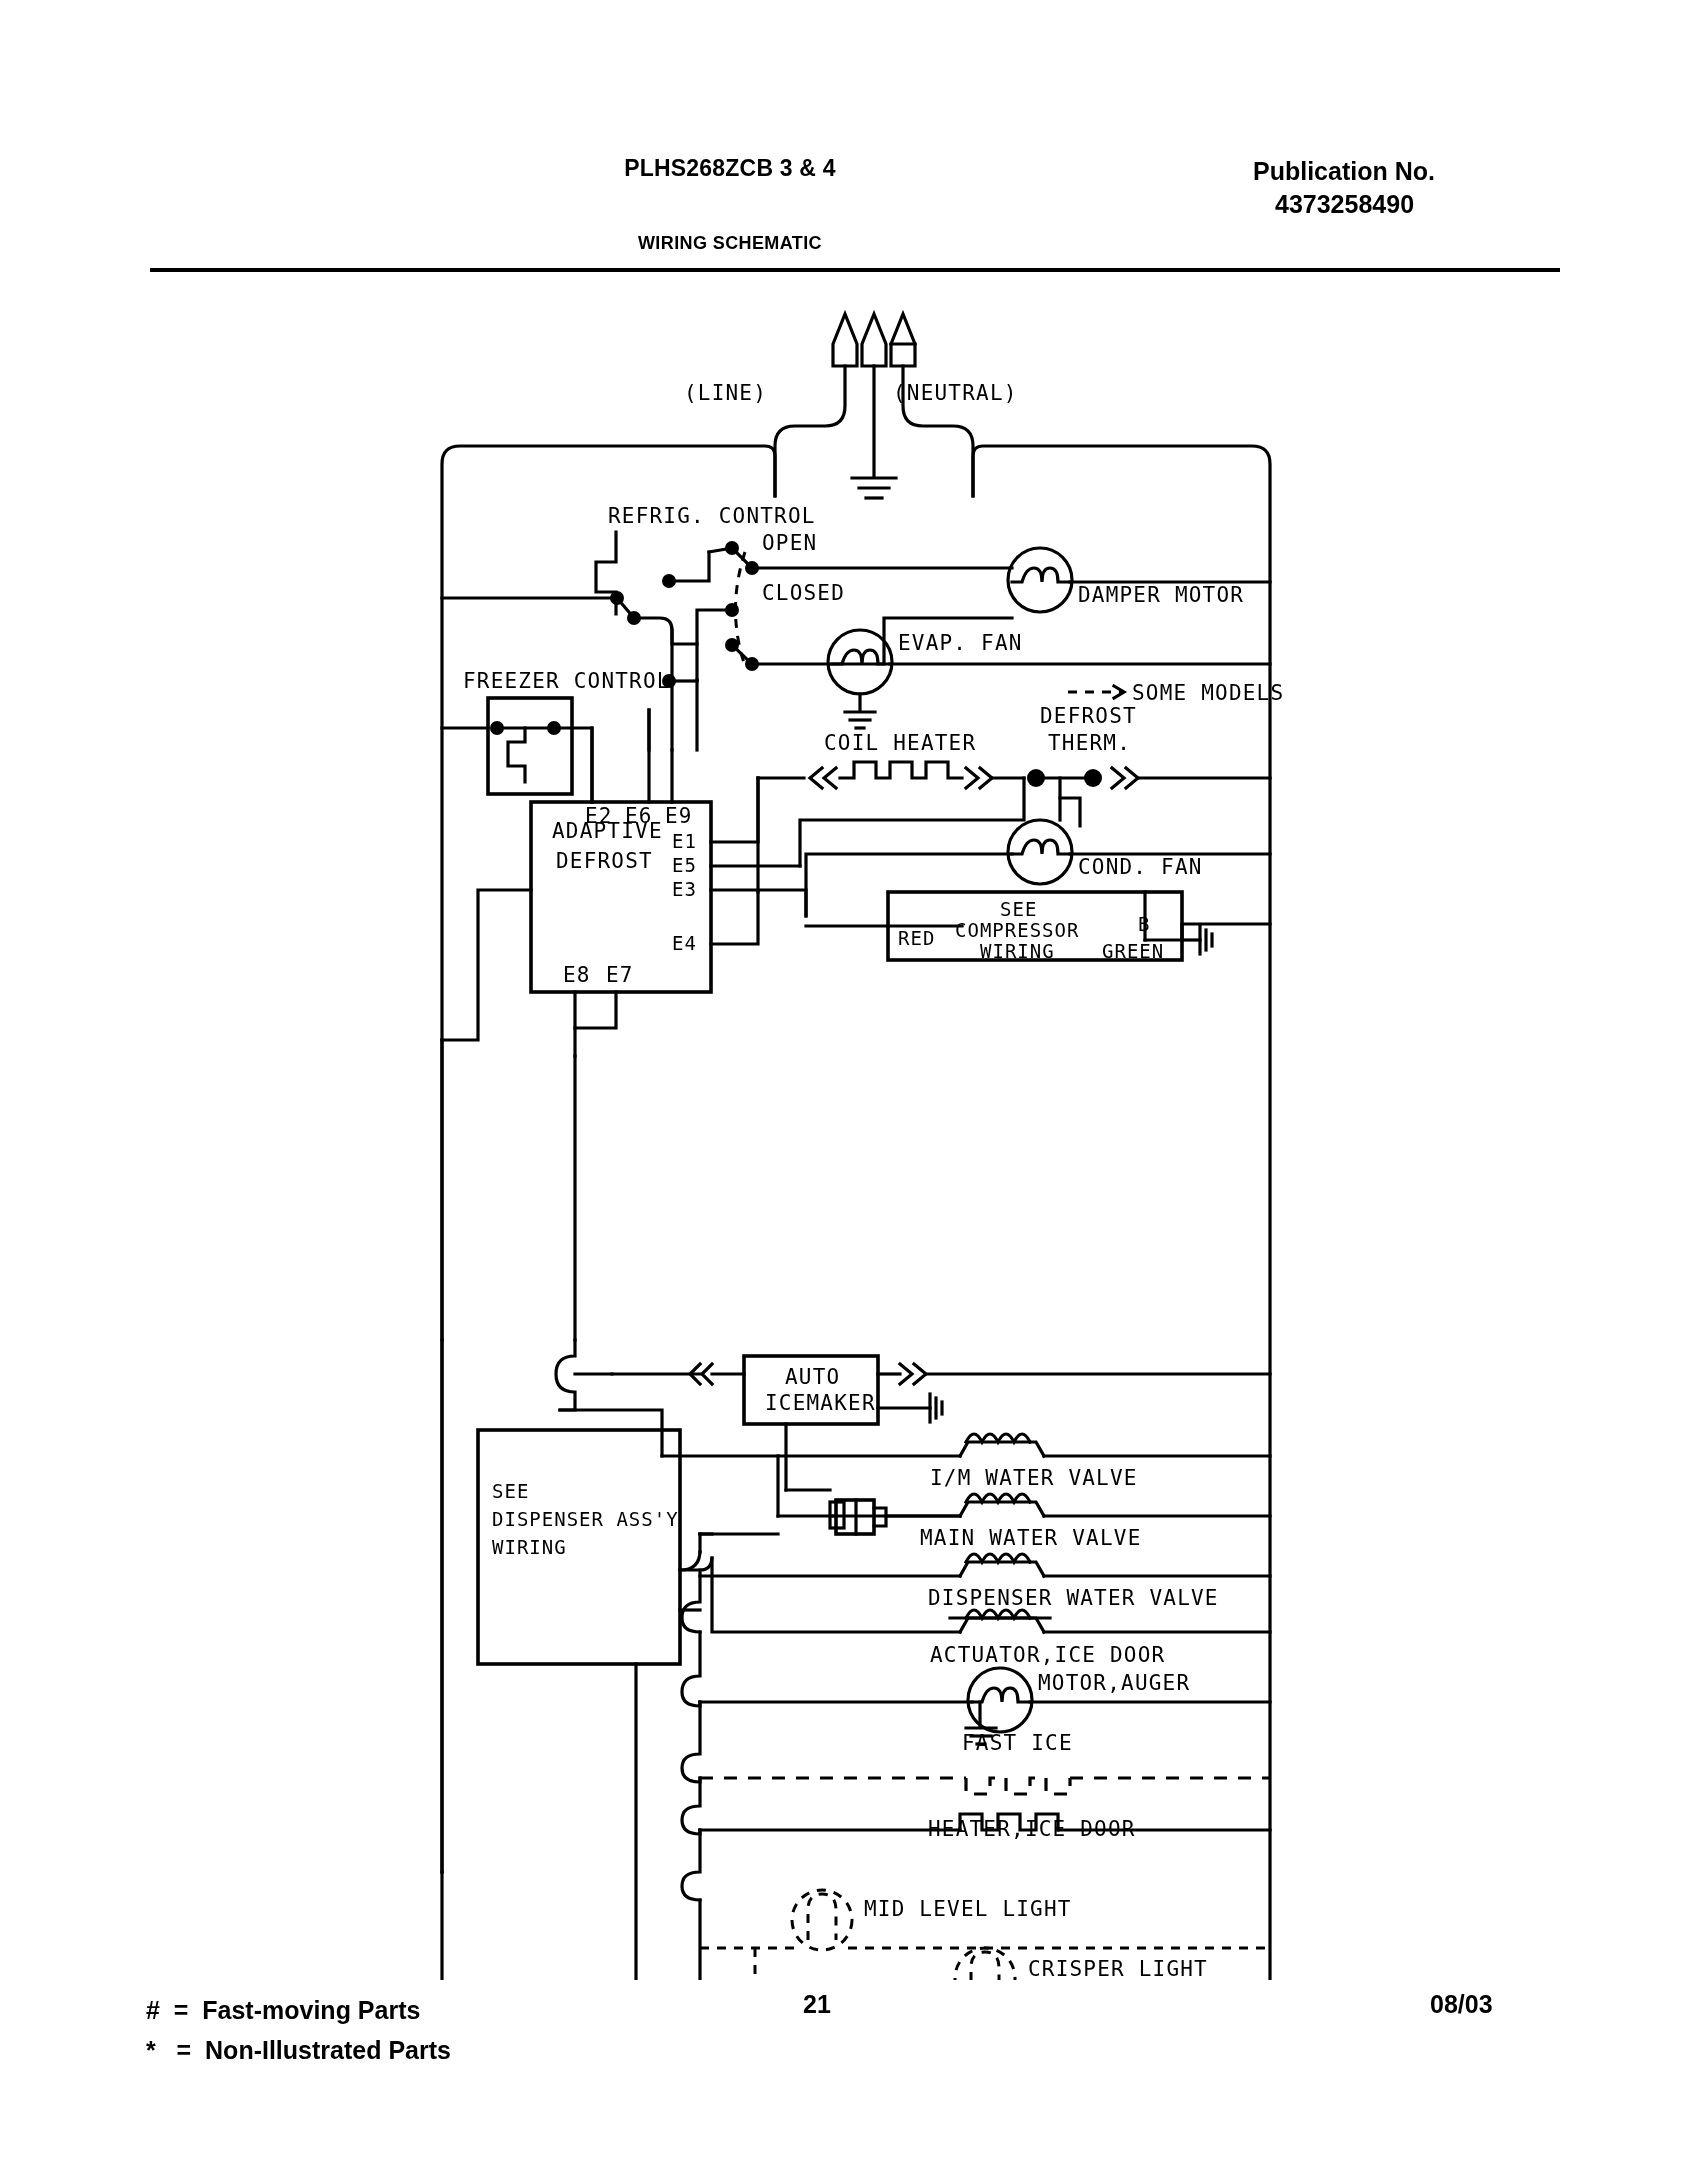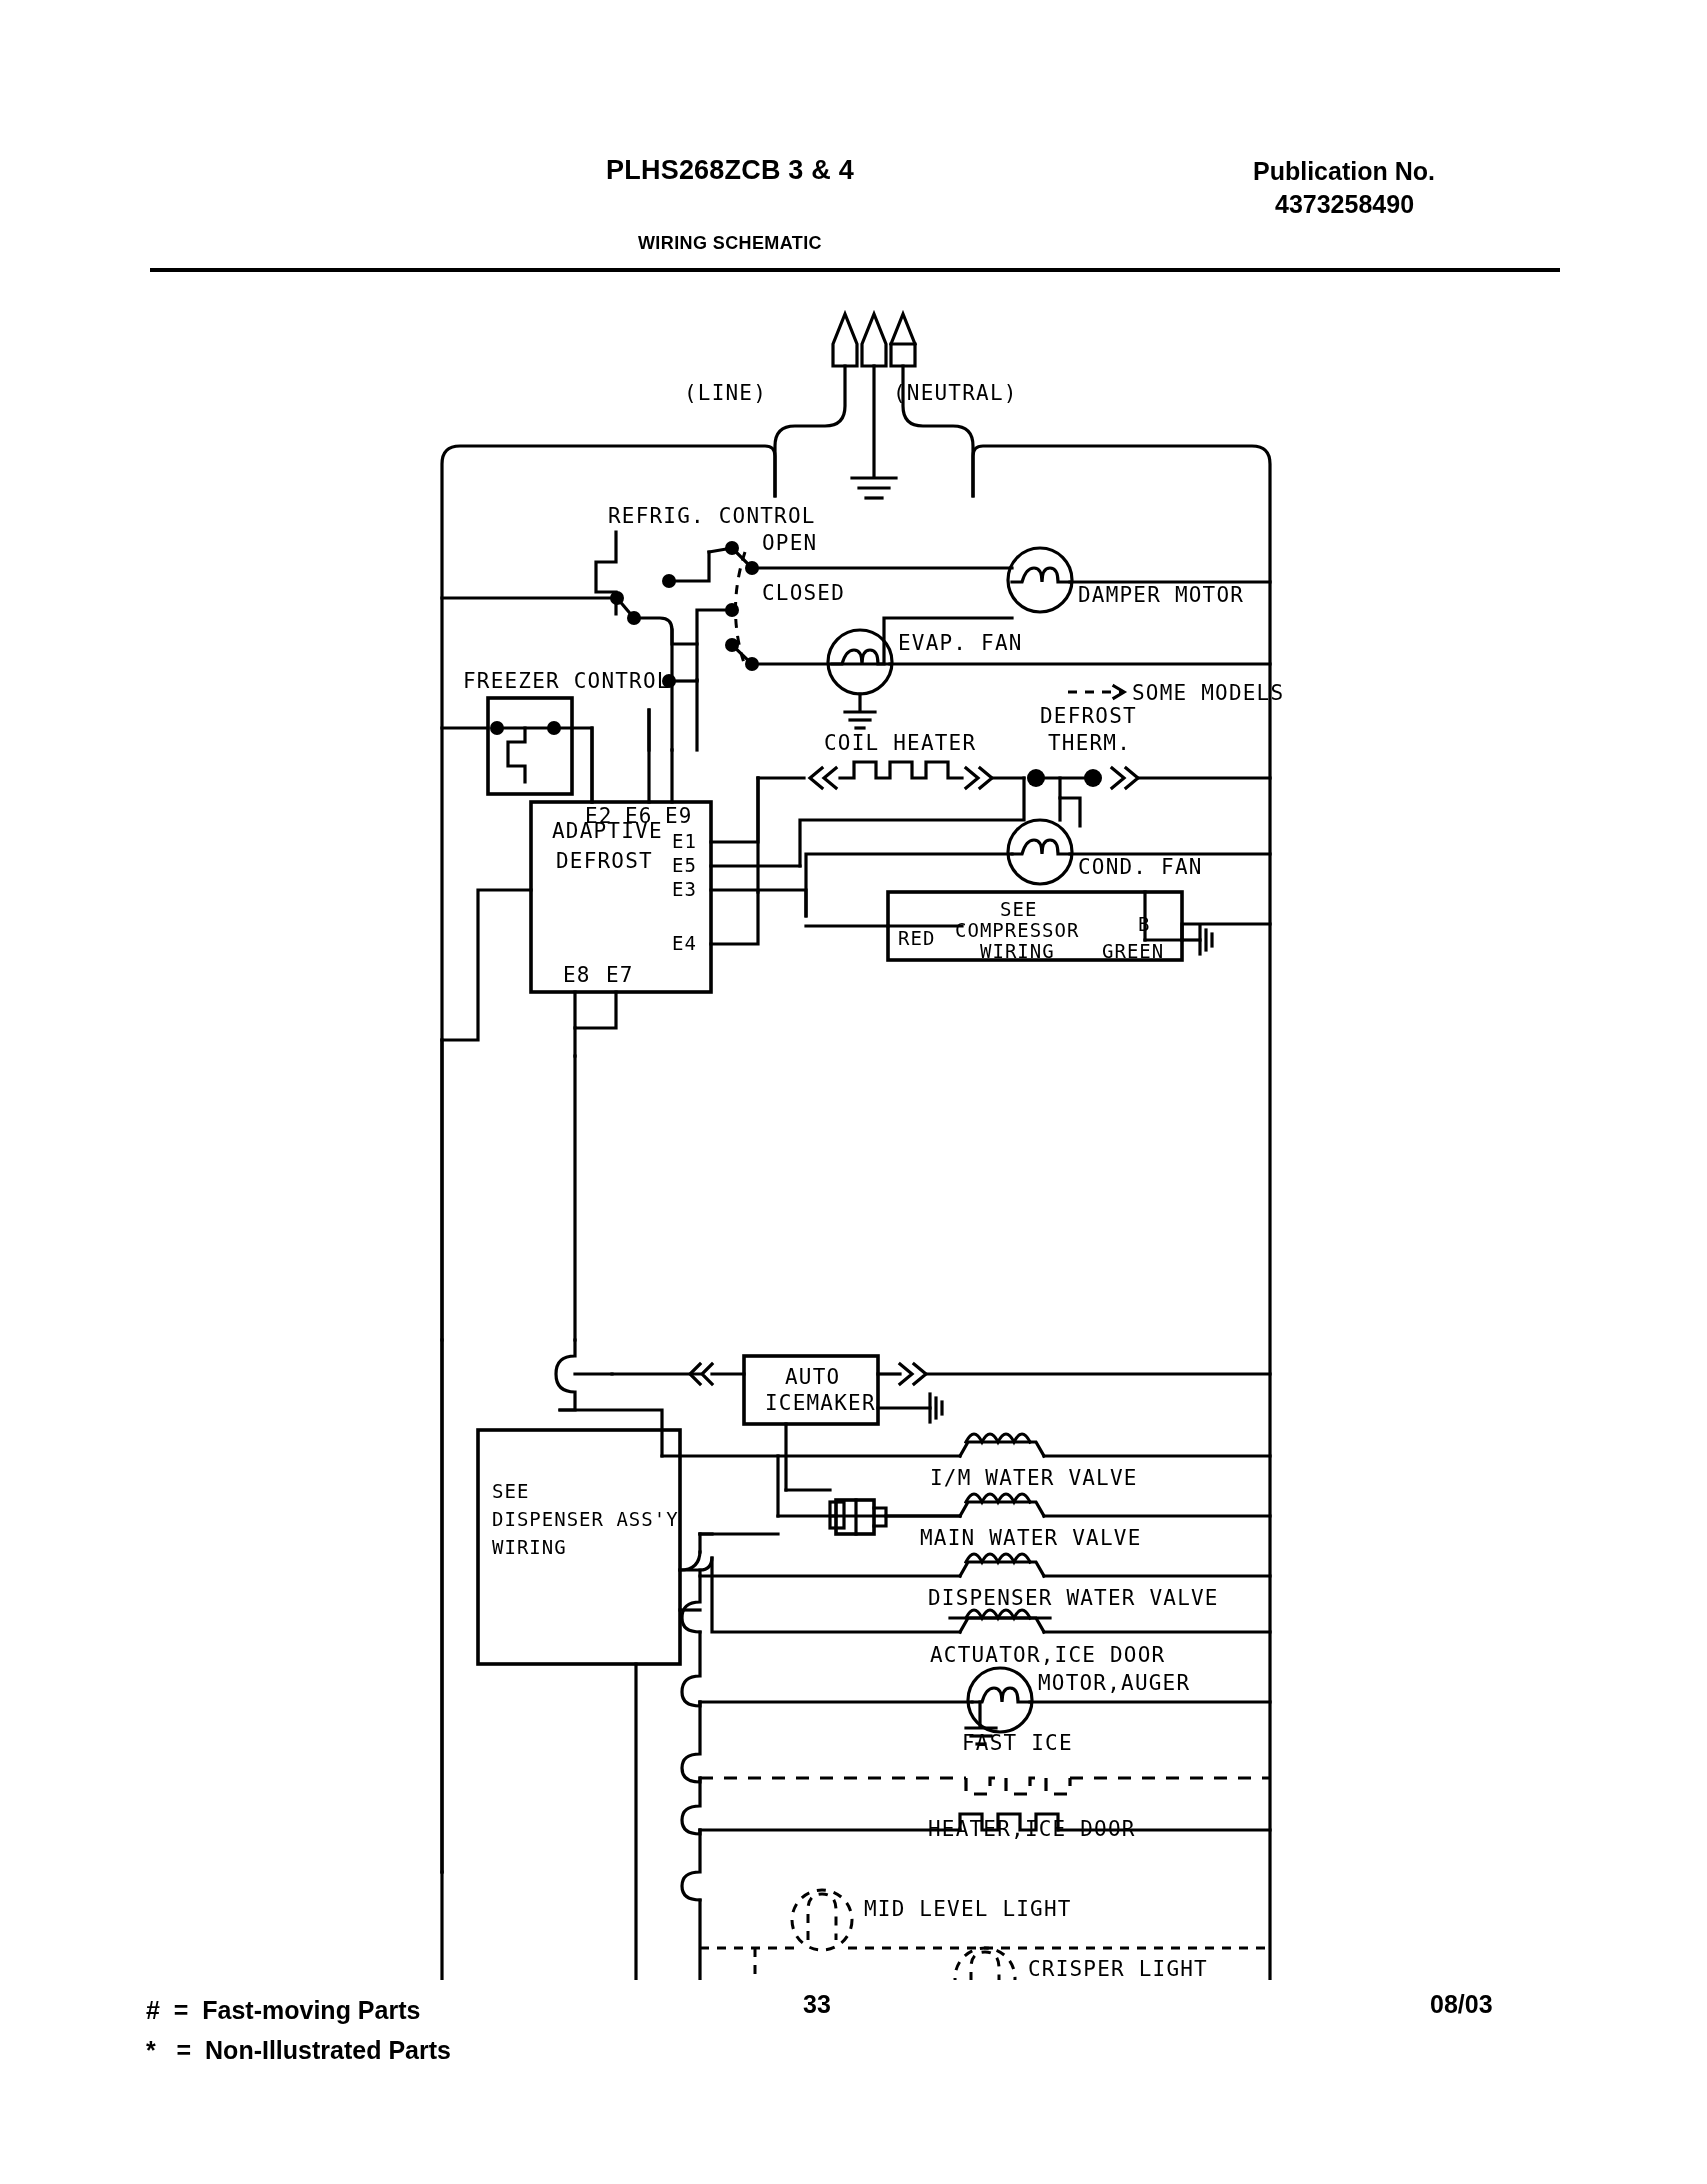--- a/index.html
+++ b/index.html
@@ -10,21 +10,21 @@
     color:#000;
     position:relative;
     overflow:hidden;
   }
   .page{position:relative;width:1707px;height:2184px;}
 
   
   .hdr{position:absolute;left:0;top:0;width:1707px;}
   .hdr-model{
     position:absolute;left:430px;top:155px;width:600px;
-    text-align:center;font-size:27px;font-weight:bold;letter-spacing:.2px;
+    text-align:center;font-size:23px;font-weight:bold;letter-spacing:.2px;
   }
   .hdr-pub{
     position:absolute;left:1240px;top:155px;width:400px;
     font-size:25px;font-weight:bold;line-height:1.33;margin-left:13px;
   }
   .hdr-pub div{text-align:left;}
   .hdr-pub .pubno{padding-left:22px;}
   .hdr-title{
     position:absolute;left:430px;top:233px;width:600px;
     text-align:center;font-size:18px;font-weight:bold;letter-spacing:.4px;
@@ -446,17 +446,17 @@
     </g>
 
     <path class="w" d="M1270,1846 L1270,1846"></path>
 
   </svg>
   </div>
 
   <div class="ftr">
     <div class="ftr-left">#  =  Fast-moving Parts
 *   =  Non-Illustrated Parts</div>
-    <div class="ftr-page">33</div>
+    <div class="ftr-page">21</div>
     <div class="ftr-date">08/03</div>
   </div>
 
 </div>
 
 </body></html>

